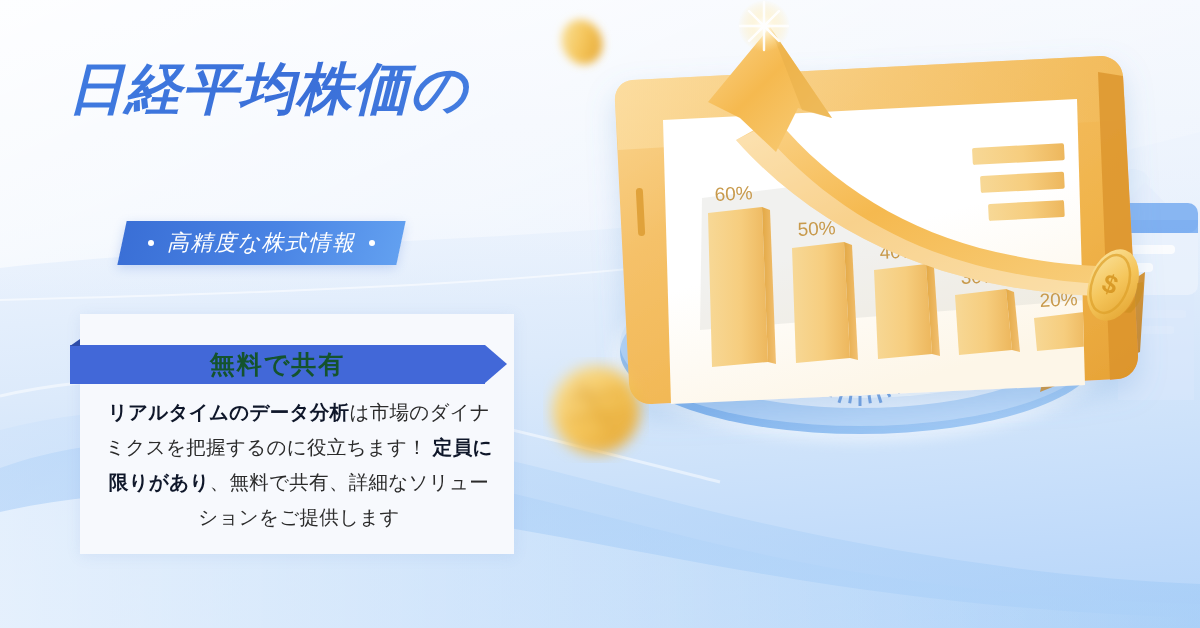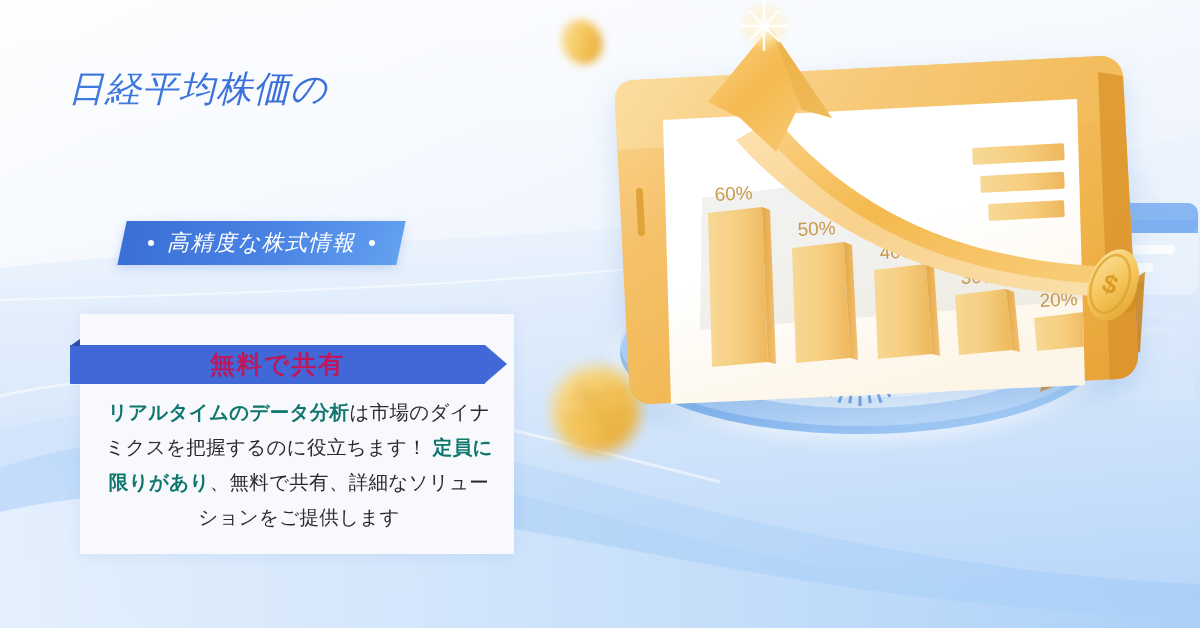--- a/index.html
+++ b/index.html
@@ -16,21 +16,21 @@
   .bg-topfade{position:absolute;left:0;top:0;width:1200px;height:300px;
     background:linear-gradient(180deg,#f3f7fe 0%,#eef4fd 40%,rgba(238,244,253,0) 100%);}
   .wave{position:absolute;left:0;top:0;width:1200px;height:628px;}
 
   
   .scenery{position:absolute;right:0;top:70px;width:260px;height:330px;opacity:.85;}
 
   
   .headline{position:absolute;left:68px;top:56px;width:520px;}
   .headline .ln{
-    font-size:36px;line-height:66px;font-weight:400;font-style:italic;
+    font-size:56px;line-height:66px;font-weight:700;font-style:italic;
     letter-spacing:1px;white-space:nowrap;
     background:linear-gradient(100deg,#3f7ae0 0%,#3a6fd8 45%,#4a86e6 100%);
     -webkit-background-clip:text;background-clip:text;color:transparent;
     text-shadow:none;
   }
 
   
   .badge-wrap{position:absolute;left:122px;top:221px;height:44px;}
   .badge{
     position:relative;height:44px;display:flex;align-items:center;gap:13px;
@@ -48,26 +48,26 @@
     background:#f7f9fd;box-shadow:0 2px 14px rgba(80,120,190,.10);}
   .ribbon{position:absolute;left:70px;top:339px;width:444px;height:45px;}
   .ribbon-body{position:absolute;left:0;top:6px;width:415px;height:39px;background:#4268d8;}
   .ribbon-tip{position:absolute;left:415px;top:6px;width:0;height:0;
     border-top:19.5px solid transparent;border-bottom:19.5px solid transparent;
     border-left:22px solid #4268d8;}
   .ribbon-fold{position:absolute;left:0;top:0;width:0;height:0;
     border-left:10px solid transparent;border-bottom:7px solid #2f4da8;}
   .ribbon-text{position:absolute;left:0;top:6px;width:415px;height:39px;
     display:flex;align-items:center;justify-content:center;
-    color:#be185d;font-size:25px;font-weight:700;letter-spacing:2px;}
+    color:#14532d;font-size:25px;font-weight:700;letter-spacing:2px;}
 
   .card-body{position:absolute;left:100px;top:395px;width:398px;
     text-align:center;font-size:19.5px;line-height:35px;color:#2b2b2b;
     letter-spacing:.3px;}
-  .hl{color:#0f766e;font-weight:700;}
+  .hl{color:#0f172a;font-weight:700;}
 
   
   .illus{position:absolute;left:540px;top:0;width:660px;height:628px;}
 </style>
 </head>
 <body>
 
 <div id="stage">
 
   <div class="bg-base"></div>

